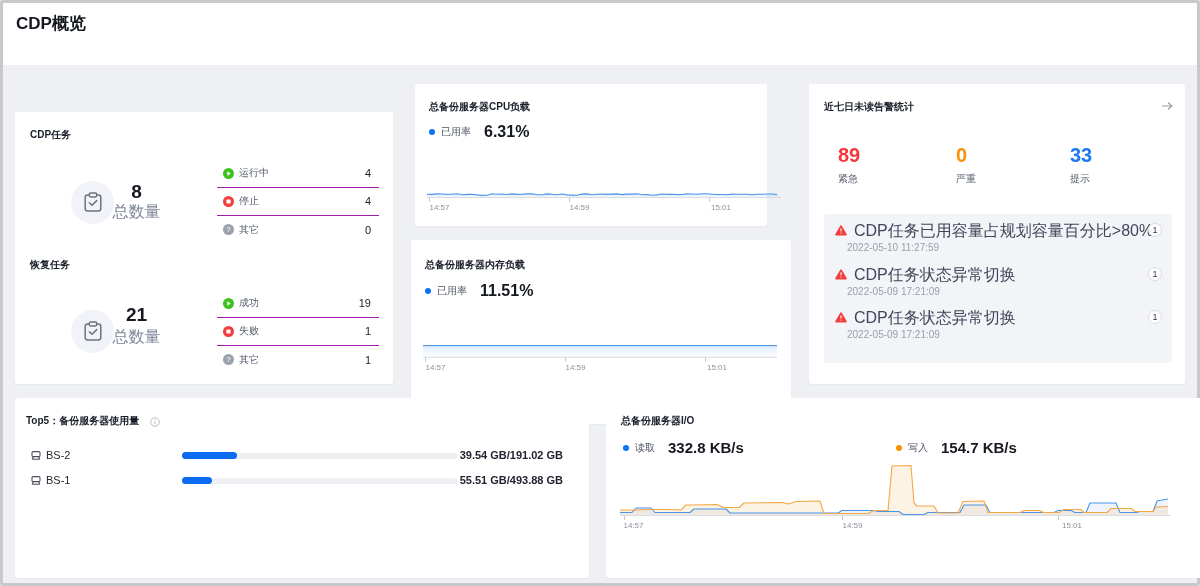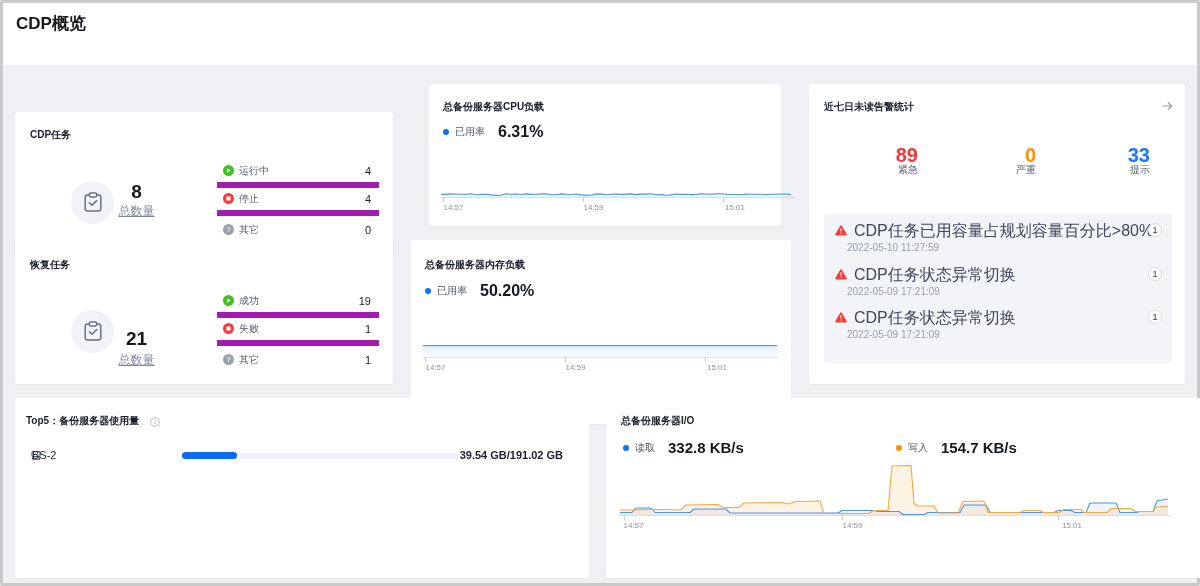--- a/index.html
+++ b/index.html
@@ -11,48 +11,48 @@
 #hd{left:0;top:0;width:1194px;height:62px;background:#fff;}
 #hd h1{position:absolute;left:13px;top:9px;font-size:17px;font-weight:700;color:#15191f;letter-spacing:0;}
 #hd p{position:absolute;left:12px;top:34px;font-size:8.7px;color:#7e8696;}
 #hd p a{color:#266fe8;text-decoration:none;}
 .card{position:absolute;background:#fff;border-radius:3px;box-shadow:0 1px 2px rgba(30,40,60,0.04);}
 .ct{position:absolute;left:15px;top:16px;font-size:10px;font-weight:700;color:#191e29;}
 
 .circ{position:absolute;width:43px;height:43px;border-radius:50%;background:#f1f3f8;display:flex;align-items:center;justify-content:center;}
 .numblk{position:absolute;width:70px;text-align:center;}
 .numblk .n{font-size:19px;font-weight:600;color:#15191f;line-height:15px;}
-.numblk .l{font-size:12px;color:#7e8696;margin-top:7px;line-height:11px;text-decoration:underline;}
+.numblk .l{font-size:16px;color:#7e8696;margin-top:7px;line-height:11px;}
 .rows{position:absolute;left:202px;width:162px;}
 .row{height:28px;display:flex;align-items:center;padding-left:6px;}
-.row.bb{border-bottom:6px solid #a21caf;}
+.row.bb{border-bottom:1px solid #a21caf;}
 .row .si{width:11px;height:11px;border-radius:50%;flex:0 0 11px;position:relative;}
 .row .lb{font-size:10px;color:#565d6b;margin-left:5px;}
 .row .vl{margin-left:auto;margin-right:8px;font-size:11px;font-weight:500;color:#20242e;}
 .si svg{position:absolute;left:0;top:0;}
 
 .legend{position:absolute;display:flex;align-items:center;height:16px;}
 .dot{width:6px;height:6px;border-radius:50%;}
 .legend .ll{font-size:10px;color:#4d5464;margin-left:6px;}
   .legend .lv{font-size:16px;font-weight:700;color:#14181f;margin-left:13px;line-height:16px;letter-spacing:0;}
 .xlab{position:absolute;font-size:8px;color:#8a919d;}
 
-.stat{position:absolute;width:80px;text-align:right;}
+.stat{position:absolute;width:80px;text-align:left;}
 .stat .sn{font-size:20px;font-weight:700;line-height:15px;}
-.stat .sl{font-size:10px;color:#565d6b;}
+.stat .sl{font-size:10px;color:#565d6b;margin-top:9px;}
 #alpanel{position:absolute;left:15px;top:130px;width:348px;height:149px;background:#f2f4f7;border-radius:3px;}
 .alitem{position:absolute;left:0;width:348px;height:34px;}
 .alitem .tri{position:absolute;left:11px;top:0.5px;}
 .alitem .att{position:absolute;left:30px;top:0;font-size:16px;color:#40475a;line-height:14px;}
 .alitem .badge{position:absolute;left:324px;top:-1px;width:14px;height:14px;background:#fff;border:1px solid #d9dce1;border-radius:50%;font-size:9px;color:#323947;text-align:center;line-height:12px;}
 .alitem .atime{position:absolute;left:23px;top:18px;font-size:10px;color:#989fac;}
 
 .t5row{position:absolute;left:13px;width:548px;height:12px;}
 .t5row .sic{position:absolute;left:2.5px;top:2px;}
-.t5row .t5l{position:absolute;left:4px;top:0;font-size:11px;color:#242a33;line-height:12px;}
+.t5row .t5l{position:absolute;left:18px;top:0;font-size:11px;color:#242a33;line-height:12px;}
 .t5row .track{position:absolute;left:153.5px;top:4px;width:276px;height:6px;border-radius:3px;background:#eef0f3;}
 .t5row .fill{position:absolute;left:153.5px;top:3.5px;height:7px;border-radius:3.5px;background:#0b6cf1;}
 .t5row .t5v{position:absolute;right:13px;top:0;font-size:11px;font-weight:600;color:#20242e;line-height:12px;}
 </style>
 </head>
 <body>
 <div id="frame">
 <div id="wrap">
   <div class="abs" id="hd">
     <h1>CDP概览</h1>
@@ -107,21 +107,21 @@
 
   <div class="card" style="left:12px;top:237px;width:378px;height:144px;">
     <div class="ct" style="top:18px;">恢复任务</div>
     <div class="circ" style="left:56px;top:69.5px;">
       <svg width="18" height="20" viewBox="0 0 18 20" fill="none" stroke="#6b7280" stroke-width="1.5">
         <rect x="1.2" y="2.9" width="15.6" height="16" rx="2.4"></rect>
         <rect x="5.3" y="0.9" width="7.4" height="4" rx="1.4" fill="#f1f3f8"></rect>
         <path d="M5.4 10.7 l2.6 2.6 L12.7 8.6" stroke-linecap="round" stroke-linejoin="round"></path>
       </svg>
     </div>
-    <div class="numblk" style="left:86.5px;top:91px;">
+    <div class="numblk" style="left:86.5px;top:67px;">
       <div class="n">21</div>
       <div class="l" style="margin-top:9px;">总数量</div>
     </div>
     <div class="rows" style="top:49.5px;">
       <div class="row bb">
             <span class="si">
               <svg width="11" height="11">
                 <circle cx="5.5" cy="5.5" r="5.5" fill="#3fc220"></circle>
                 <path d="M4.3 3.2 v4.6 l3.4 -2.3 z" fill="#fff"></path>
               </svg>
@@ -145,21 +145,21 @@
                 <circle cx="5.5" cy="5.5" r="5.5" fill="#9ca2ac"></circle>
                 <text x="5.5" y="8.3" text-anchor="middle" font-size="8" fill="#fff" font-family="Liberation Sans">?</text>
               </svg>
             </span>
             <span class="lb">其它</span>
             <span class="vl">1</span>
           </div>
     </div>
   </div>
 
-  <div class="card" style="left:426px;top:81px;width:352px;height:142px;">
+  <div class="card" style="left:412px;top:81px;width:352px;height:142px;">
     <div class="ct" style="left:14px;">总备份服务器CPU负载</div>
     <div class="legend" style="left:14px;top:40px;">
       <span class="dot" style="background:#0d72f2;"></span>
           <span class="ll">已用率</span>
           <span class="lv">6.31%</span>
     </div>
     <svg class="abs" style="left:0;top:0;" width="380" height="142" id="cpusvg">
       <defs>
         <linearGradient id="cpufill" x1="0" y1="0" x2="0" y2="1">
           <stop offset="0" stop-color="#bcd9f7" stop-opacity="0.55"></stop>
@@ -176,21 +176,21 @@
     <div class="xlab" style="left:14.5px;top:119px;">14:57</div>
     <div class="xlab" style="left:154.5px;top:119px;">14:59</div>
     <div class="xlab" style="left:296px;top:119px;">15:01</div>
   </div>
 
   <div class="card" style="left:408px;top:237px;width:380px;height:184px;">
     <div class="ct" style="left:14px;top:18px;">总备份服务器内存负载</div>
     <div class="legend" style="left:14px;top:42.5px;">
       <span class="dot" style="background:#0d72f2;"></span>
           <span class="ll">已用率</span>
-          <span class="lv">50.20%</span>
+          <span class="lv">11.51%</span>
     </div>
     <svg class="abs" style="left:0;top:0;" width="380" height="144">
       <defs>
         <linearGradient id="memfill" x1="0" y1="0" x2="0" y2="1">
           <stop offset="0" stop-color="#badbfa" stop-opacity="0.5"></stop>
           <stop offset="1" stop-color="#e8f2fd" stop-opacity="0.2"></stop>
         </linearGradient>
       </defs>
       <rect x="12" y="106.3" width="354" height="10.7" fill="url(#memfill)"></rect>
       <line x1="12" y1="105.6" x2="366" y2="105.6" stroke="#5598e8" stroke-width="1.4"></line>
@@ -265,20 +265,30 @@
     <div class="t5row" style="top:50.5px;">
       <svg class="sic" width="10" height="9" viewBox="0 0 10 9" fill="none" stroke="#4b515c" stroke-width="1.1">
             <rect x="1" y="0.6" width="8" height="5" rx="1.2"></rect>
             <path d="M2.6 5.6 L1.2 8.3 M7.4 5.6 L8.8 8.3 M1.2 8.3 H8.8"></path>
           </svg>
       <span class="t5l">BS-2</span>
       <span class="track"></span>
           <span class="fill" style="width:55px;"></span>
       <span class="t5v">39.54 GB/191.02 GB</span>
     </div>
+    <div class="t5row" style="top:75.5px;">
+      <svg class="sic" width="10" height="9" viewBox="0 0 10 9" fill="none" stroke="#4b515c" stroke-width="1.1">
+            <rect x="1" y="0.6" width="8" height="5" rx="1.2"></rect>
+            <path d="M2.6 5.6 L1.2 8.3 M7.4 5.6 L8.8 8.3 M1.2 8.3 H8.8"></path>
+          </svg>
+      <span class="t5l">BS-1</span>
+      <span class="track"></span>
+          <span class="fill" style="width:30px;"></span>
+      <span class="t5v">55.51 GB/493.88 GB</span>
+    </div>
   </div>
 
   <div class="card" style="left:603px;top:395px;width:682px;height:180px;">
     <div class="ct" style="left:15px;">总备份服务器I/O</div>
     <div class="legend" style="left:17px;top:41.5px;">
       <span class="dot" style="background:#0d72f2;"></span>
           <span class="ll">读取</span>
           <span class="lv" style="font-size:15px;">332.8 KB/s</span>
     </div>
     <div class="legend" style="left:290px;top:41.5px;">

